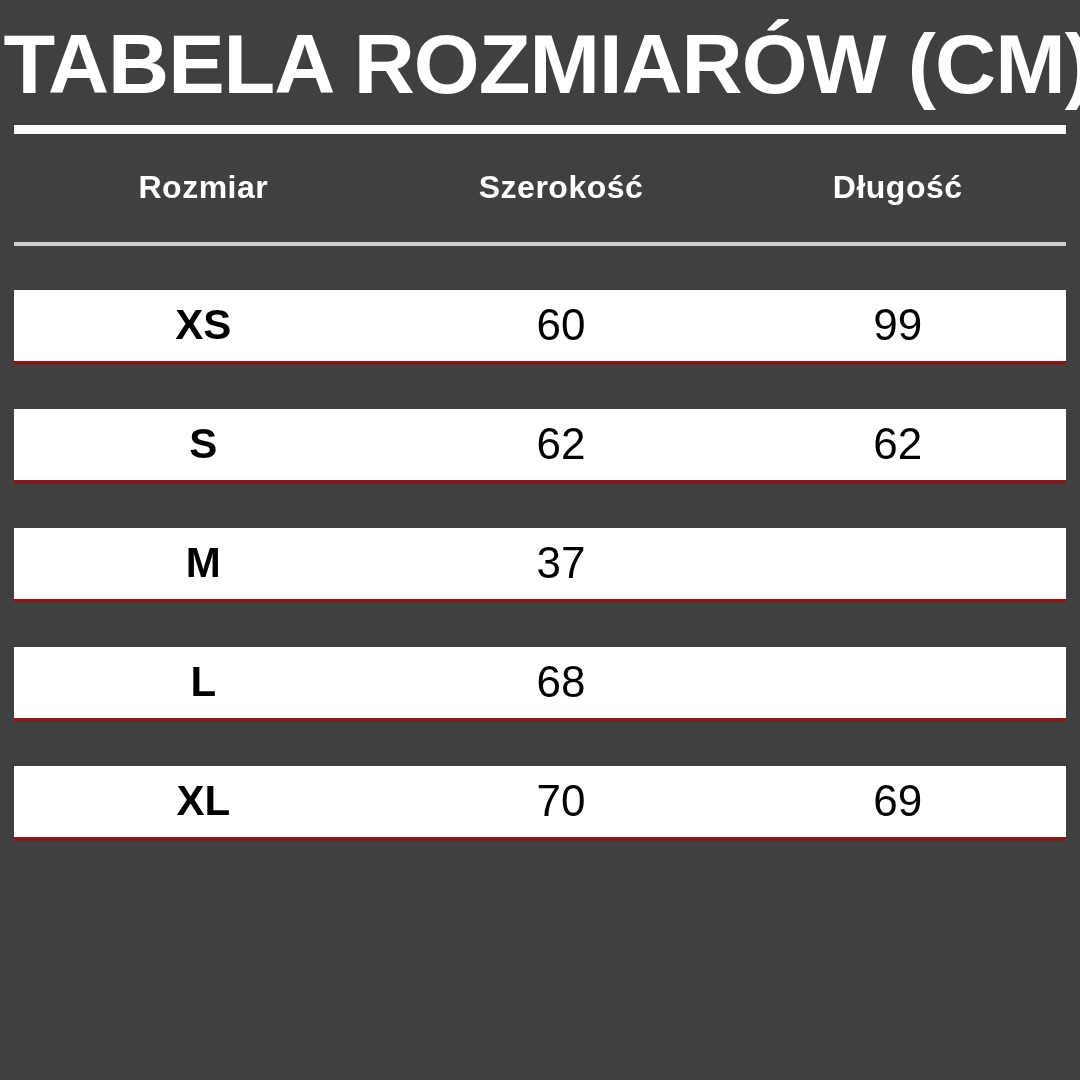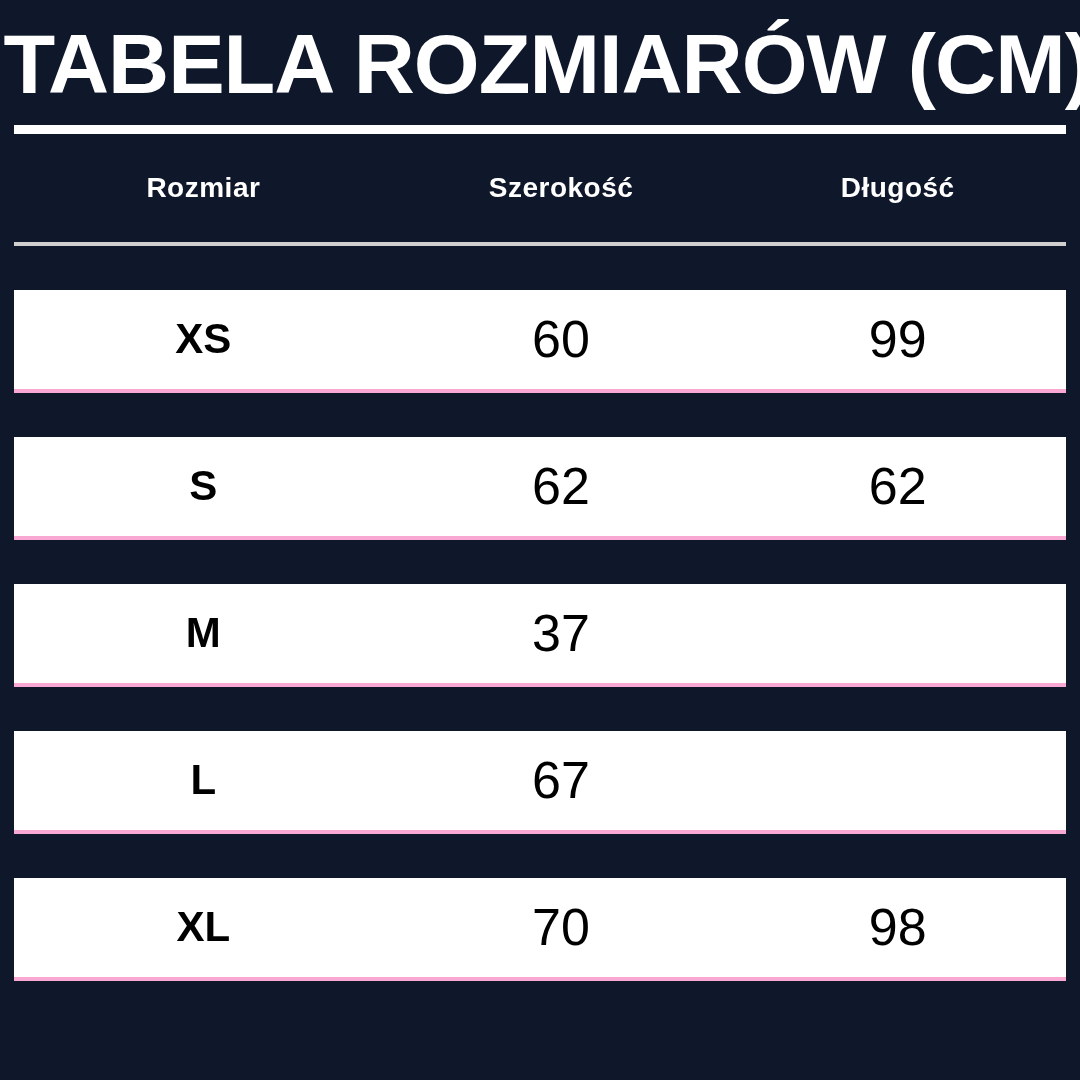--- a/index.html
+++ b/index.html
@@ -11,21 +11,21 @@
     width: 1080px;
     height: 1080px;
     overflow: hidden;
     font-family: "Liberation Sans", sans-serif;
     color: #ffffff;
   }
   .page {
     position: relative;
     width: 1080px;
     height: 1080px;
-    background: #0f172a;
+    background: #404040;
     box-sizing: border-box;
   }
 
   
   .title-block {
     padding: 26px 14px 0 14px;
   }
   .title {
     font-family: "Liberation Sans Narrow", "Liberation Sans", sans-serif;
     font-weight: 700;
@@ -55,47 +55,47 @@
   }
   .col-size   { width: 36%; text-align: center; }
   .col-length { width: 32%; text-align: center; }
   .col-width  { width: 32%; text-align: center; }
 
   .header-row {
     height: 108px;
     color: #ffffff;
   }
   .header-row .cell {
-    font-size: 28px;
+    font-size: 32px;
     font-weight: 700;
     letter-spacing: 0.5px;
   }
   .header-rule {
     height: 4px;
     background: #cfcfcf;
     margin: 0 14px;
   }
 
   
   .data-rows {
     margin-top: 44px;
   }
   .data-row {
     background: #ffffff;
     color: #000000;
-    height: 103px;
+    height: 75px;
     margin-bottom: 44px;
-    border-bottom: 4px solid #f9a8d4;
+    border-bottom: 4px solid #7f1d1d;
     box-sizing: border-box;
   }
   .data-row:last-child {
     margin-bottom: 0;
   }
   .data-row .cell {
-    font-size: 52px;
+    font-size: 44px;
   }
   .data-row .cell.size {
     font-weight: 700;
     font-size: 42px;
   }
   .data-row .cell.num {
     font-weight: 400;
   }
 </style>
 </head>
@@ -133,23 +133,23 @@
       <div class="cell col-width num">62</div>
     </div>
 
     <div class="row data-row">
       <div class="cell col-size size">M</div>
       <div class="cell col-length num">37</div>
     </div>
 
     <div class="row data-row">
       <div class="cell col-size size">L</div>
-      <div class="cell col-width num">67</div>
+      <div class="cell col-length num">68</div>
     </div>
 
     <div class="row data-row">
       <div class="cell col-size size">XL</div>
       <div class="cell col-length num">70</div>
-      <div class="cell col-width num">98</div>
+      <div class="cell col-width num">69</div>
     </div>
 
   </div>
 </div>
 
 </body></html>

